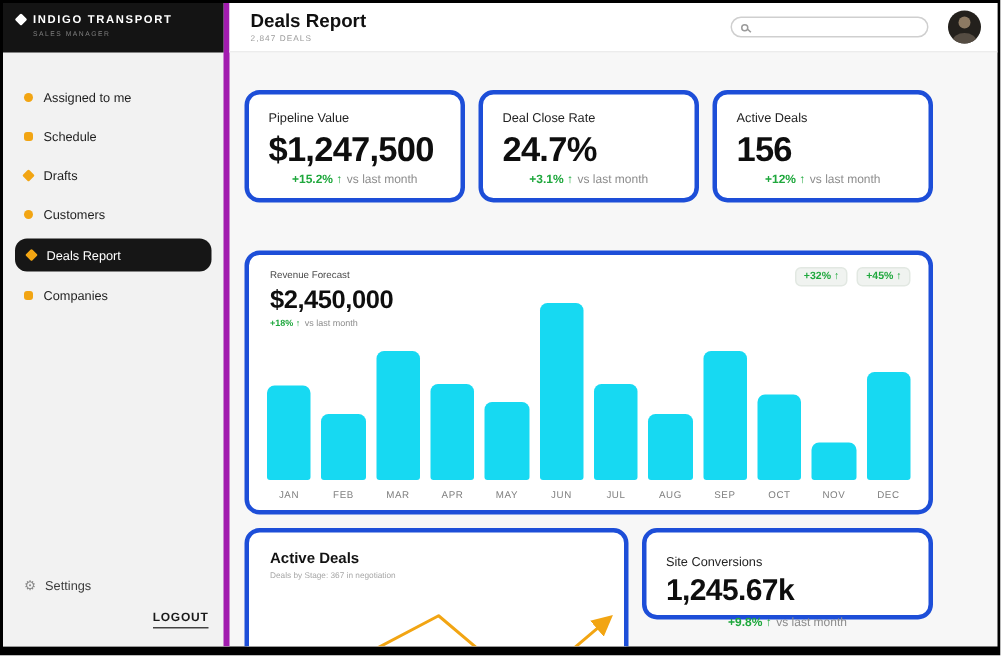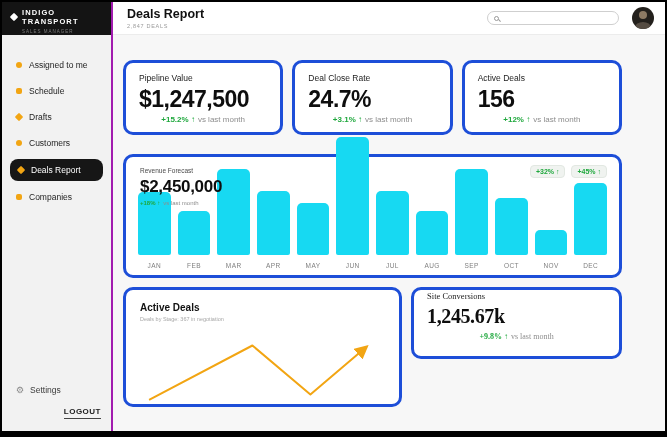--- a/index.html
+++ b/index.html
@@ -1,20 +1,20 @@
 <!DOCTYPE html>
 <html><head>
 <meta charset="utf-8">
 <style>
   * { margin:0; padding:0; box-sizing:border-box; }
   body { font-family:"Liberation Sans","DejaVu Sans",sans-serif; background:#ffffff; }
   .frame { width:667px; height:437px; border:2px solid #000; border-bottom-width:6px;
            display:flex; overflow:hidden; background:#f7f7f7; }
   
-  .sidebar { width:111px; background:#f2f2f2; border-right:2px solid #a21caf;
+  .sidebar { width:151px; background:#f2f2f2; border-right:4px solid #a21caf;
              display:flex; flex-direction:column; flex-shrink:0; }
   .logo-block { height:33px; background:#141414; color:#fff; padding:6px 9px; }
   .logo-row { display:flex; align-items:center; gap:5px; }
   .logo-mark { width:6px; height:6px; background:#ffffff; border-radius:1px; transform:rotate(45deg); flex-shrink:0; }
   .brand-name { font-size:7.5px; font-weight:800; letter-spacing:1.1px; }
   .brand-sub { font-size:4.5px; color:#7e7e7e; letter-spacing:1px; margin-top:3px; margin-left:11px; }
   .nav { padding:20px 8px 0 8px; display:flex; flex-direction:column; }
   .nav-item { display:flex; align-items:center; gap:7px; padding:5px 6px; margin-bottom:6px;
               font-size:8.5px; color:#1d1d1d; border-radius:8px; cursor:pointer; }
   .nav-item.active { background:#161616; color:#ffffff; padding:6px 8px; }
@@ -49,40 +49,40 @@
   .card { background:#ffffff; border:3px solid #1d4ed8; border-radius:10px; }
   
   .kpi-row { display:flex; gap:9px; }
   .kpi { flex:1; height:75px; padding:10px 13px; }
   .kpi-label { font-size:8.5px; color:#232323; }
   .kpi-value { font-size:23px; font-weight:800; color:#0e0e0e; letter-spacing:-.5px; margin:3px 0 2px; }
   .delta-row { font-size:8px;text-align:center; }
   .delta { color:#1fa83d; font-weight:700; }
   .delta-suffix { color:#8d8d8d; margin-left:3px; }
   
-  .chart-card { margin-top:19px; height:124px; position:relative; }
+  .chart-card { margin-top:32px; height:176px; position:relative; }
   .forecast-head { position:absolute; top:10px; left:14px; z-index:2; }
   .forecast-label { font-size:6.5px; color:#4a4a4a; }
   .forecast-value { font-size:17px; font-weight:800; color:#0e0e0e; letter-spacing:-.3px; margin:3px 0 3px; }
   .forecast-delta { font-size:6px; }
   .badges { position:absolute; top:8px; right:12px; display:flex; gap:6px; z-index:2; }
   .badge { background:#f0f3f0; border:1px solid #e2e8e2; border-radius:4px; padding:2px 5px;
            font-size:7px; font-weight:700; color:#1fa83d; }
   .bars { position:absolute; left:12px; right:12px; bottom:20px; height:118px;
           display:flex; align-items:flex-end; gap:7px; }
   .bar { flex:1; border-radius:5px 5px 2px 2px; }
   .months { position:absolute; left:12px; right:12px; bottom:6px; display:flex; gap:7px; }
   .month { flex:1; text-align:center; font-size:6.5px; color:#7f7f7f; letter-spacing:.4px; }
   
   .bottom-row { margin-top:9px; display:flex; gap:9px; align-items:flex-start; }
   .deals-card { flex:1.37; height:120px; padding:12px 14px; position:relative; overflow:hidden; }
   .deals-title { font-size:10px; font-weight:800; color:#121212; }
   .deals-sub { font-size:5.5px; color:#a7a7a7; margin-top:3px; }
   .line-chart { position:absolute; left:8px; right:8px; bottom:0; height:68px; }
-  .conv-card { flex:1; height:72px; padding:1px 13px;font-family:Liberation Serif, serif; }
+  .conv-card { flex:1; height:61px; padding:14px 13px; }
   .conv-value { font-size:20px; font-weight:800; color:#0e0e0e; letter-spacing:-.4px; margin:4px 0 4px; }
 </style>
 </head>
 <body>
 
 <div class="frame">
 
   <aside class="sidebar">
     <div class="logo-block">
       <div class="logo-row">

